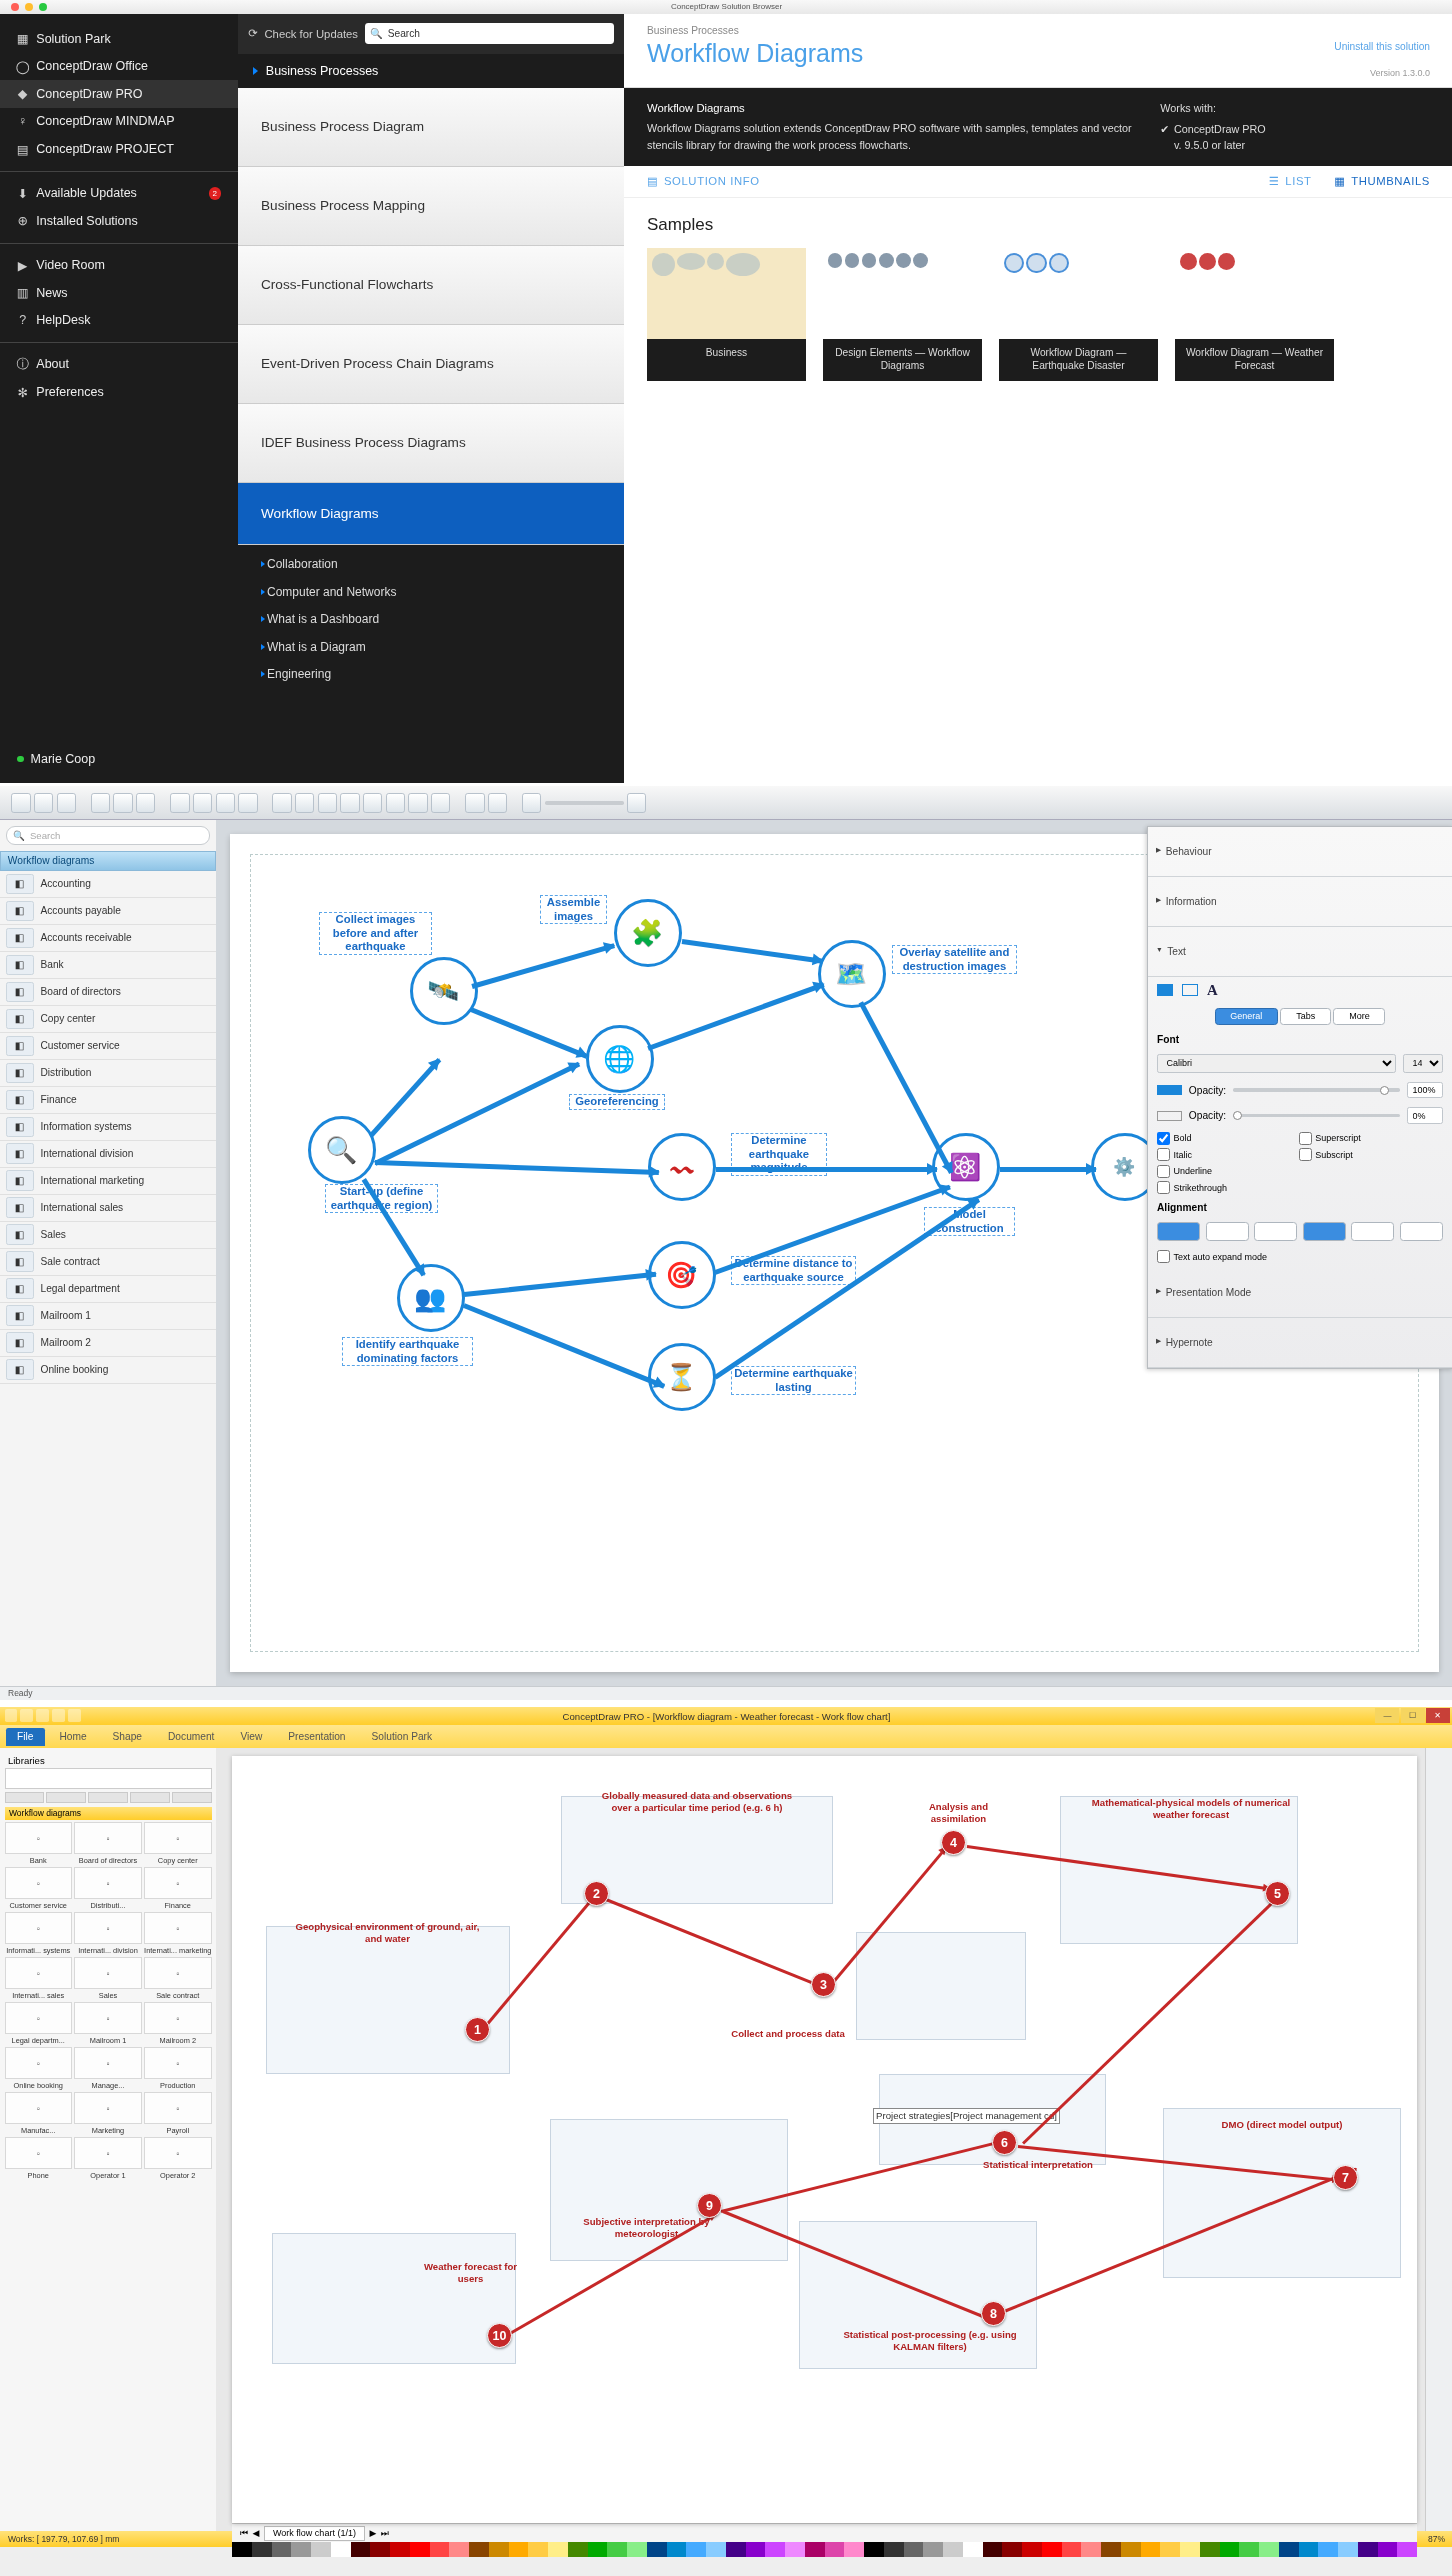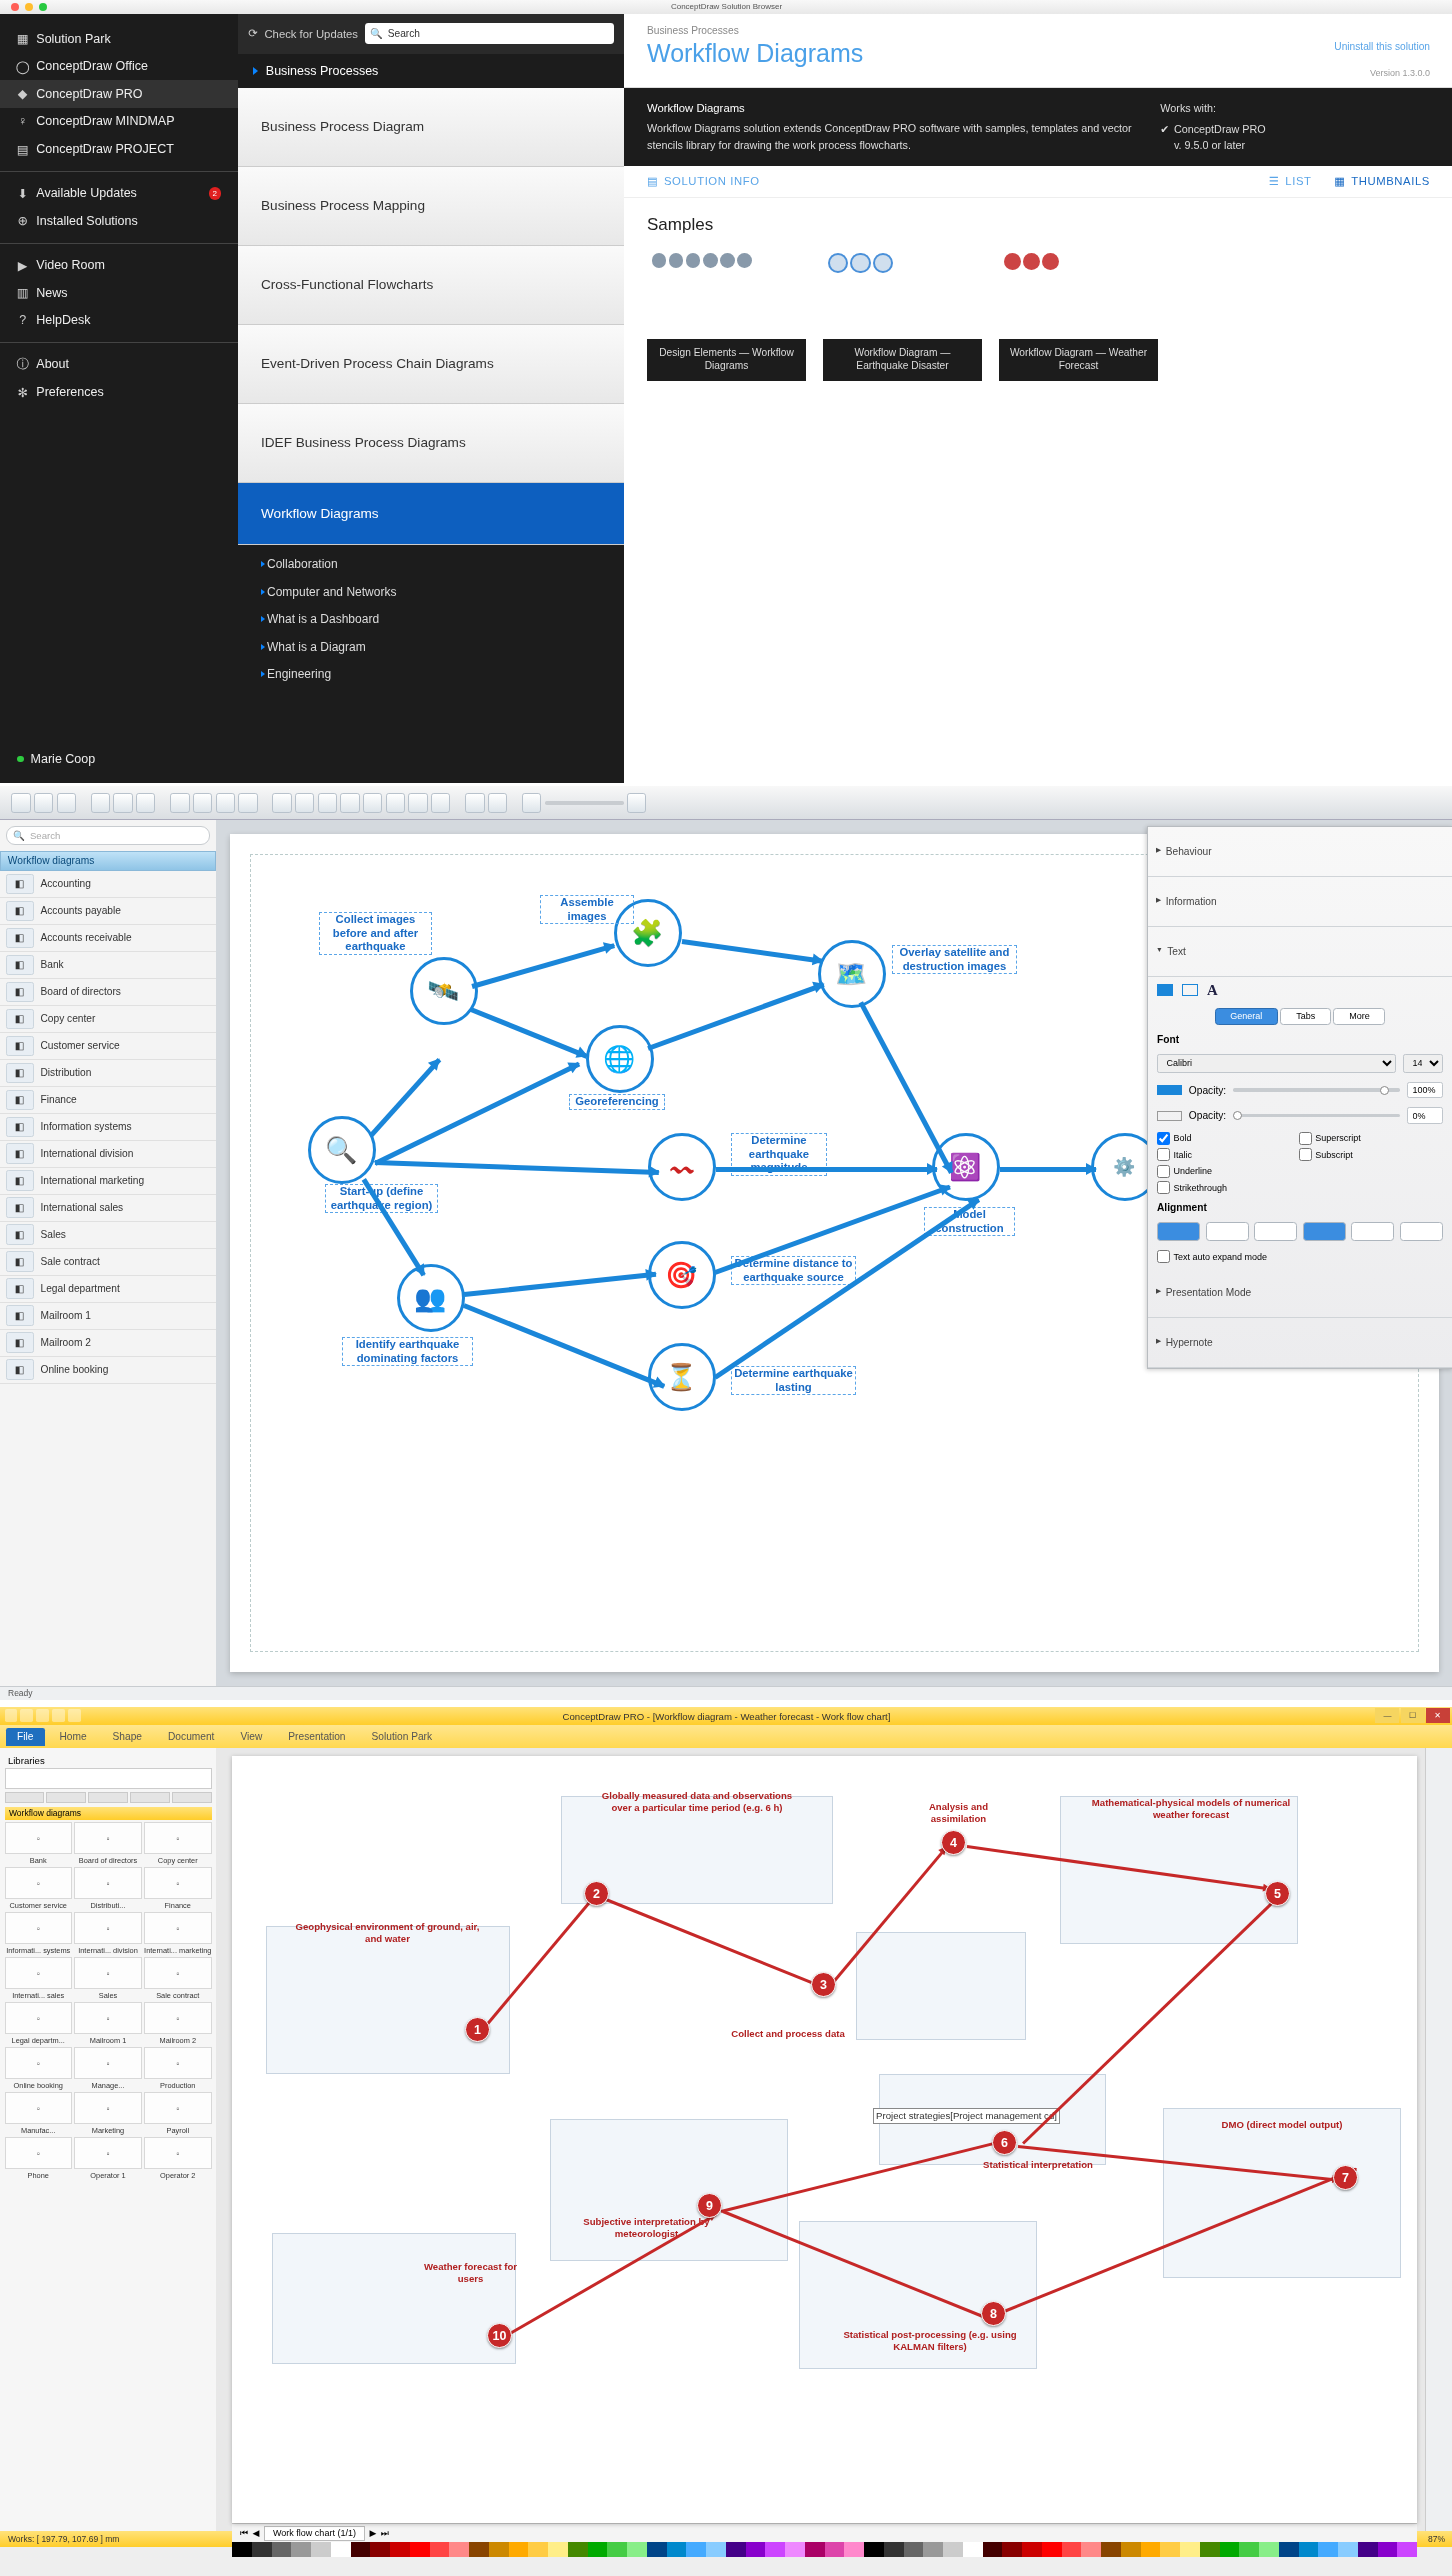--- a/index.html
+++ b/index.html
@@ -285,20 +285,29 @@
         <span>☰</span>
         <span>LIST</span>
         <span style="width:11.3px"></span>
         <span style="color:#1a6bc4">▦</span>
         <span style="color:#1a6bc4">THUMBNAILS</span>
       </div>
       <div class="samples">
         <h2>Samples</h2>
         <div class="cards">
           <div class="card">
+              <div class="thumb">
+                <span class="blob" style="width:23px;height:23px"></span>
+                <span class="blob" style="width:28px;height:17px"></span>
+                <span class="blob" style="width:17px;height:17px"></span>
+                <span class="blob" style="width:34px;height:23px"></span>
+              </div>
+              <div class="lbl">Business</div>
+            </div>
+          <div class="card">
               <div class="thumb light">
                 <span class="blob" style="width:14.8px;height:14.8px;background:#89a"></span>
                 <span class="blob" style="width:14.8px;height:14.8px;background:#89a"></span>
                 <span class="blob" style="width:14.8px;height:14.8px;background:#89a"></span>
                 <span class="blob" style="width:14.8px;height:14.8px;background:#89a"></span>
                 <span class="blob" style="width:14.8px;height:14.8px;background:#89a"></span>
                 <span class="blob" style="width:14.8px;height:14.8px;background:#89a"></span>
               </div>
               <div class="lbl">Design Elements — Workflow Diagrams</div>
             </div>
@@ -473,21 +482,21 @@
               <span style="font-size:26px">🎯</span>
             </div>
         <div class="wf-node" style="left:146px;top:409px">
               <span style="font-size:26px">👥</span>
             </div>
         <div class="wf-node" style="left:397px;top:488px">
               <span style="font-size:26px">⏳</span>
             </div>
 
         <div class="wf-lbl wf-sel" style="left:68px;top:57px;width:113px">Collect images before and after earthquake</div>
-        <div class="wf-lbl wf-sel" style="left:289px;top:40px;width:94px">Assemble images</div>
+        <div class="wf-lbl wf-sel" style="left:289px;top:40px;width:67px">Assemble images</div>
         <div class="wf-lbl wf-sel" style="left:641px;top:90px;width:125px">Overlay satellite and destruction images</div>
         <div class="wf-lbl wf-sel" style="left:318px;top:239px;width:96px">Georeferencing</div>
         <div class="wf-lbl wf-sel" style="left:74px;top:329px;width:113px">Start-up (define earthquake region)</div>
         <div class="wf-lbl wf-sel" style="left:480px;top:278px;width:96px">Determine earthquake magnitude</div>
         <div class="wf-lbl wf-sel" style="left:673px;top:352px;width:91px">Model construction</div>
         <div class="wf-lbl wf-sel" style="left:480px;top:401px;width:125px">Determine distance to earthquake source</div>
         <div class="wf-lbl wf-sel" style="left:91px;top:482px;width:131px">Identify earthquake dominating factors</div>
         <div class="wf-lbl wf-sel" style="left:480px;top:511px;width:125px">Determine earthquake lasting</div>
 
         <div class="wf-line" style="left:221px;top:129px;width:148px;transform:rotate(-16deg)"></div>

